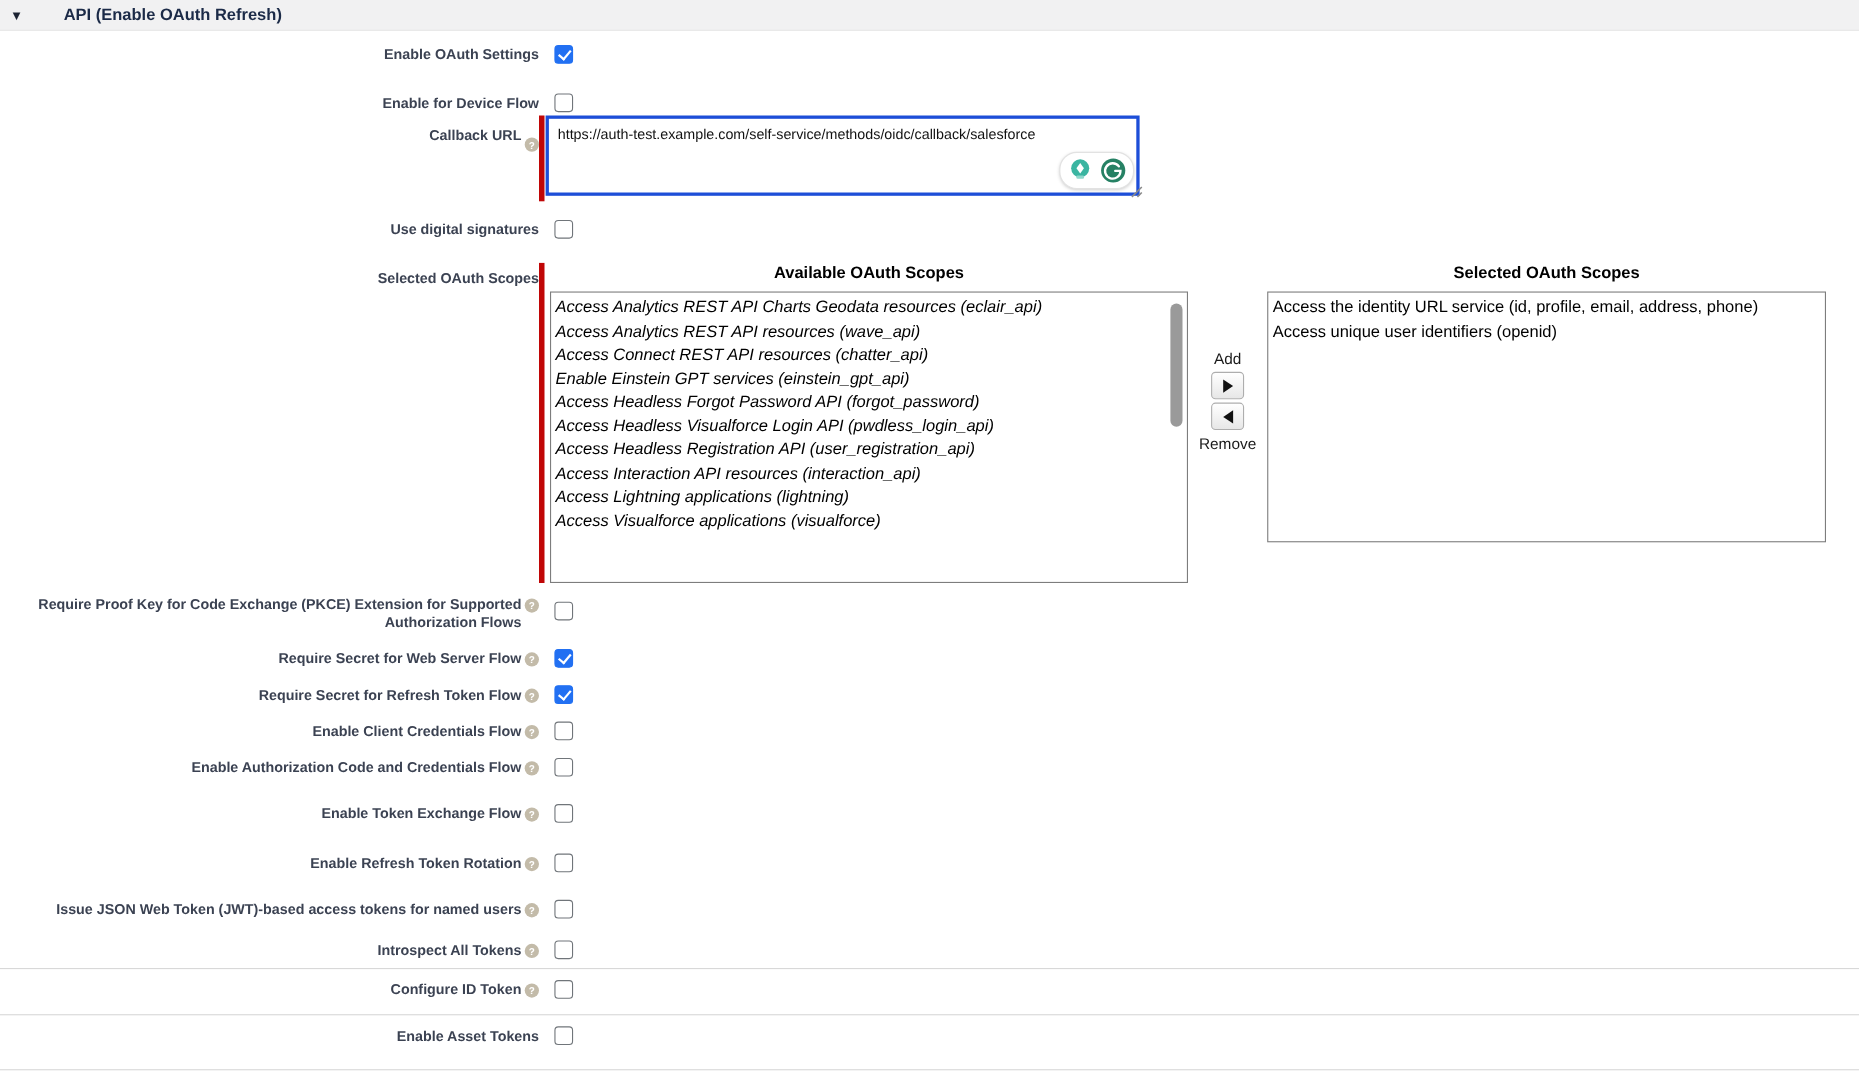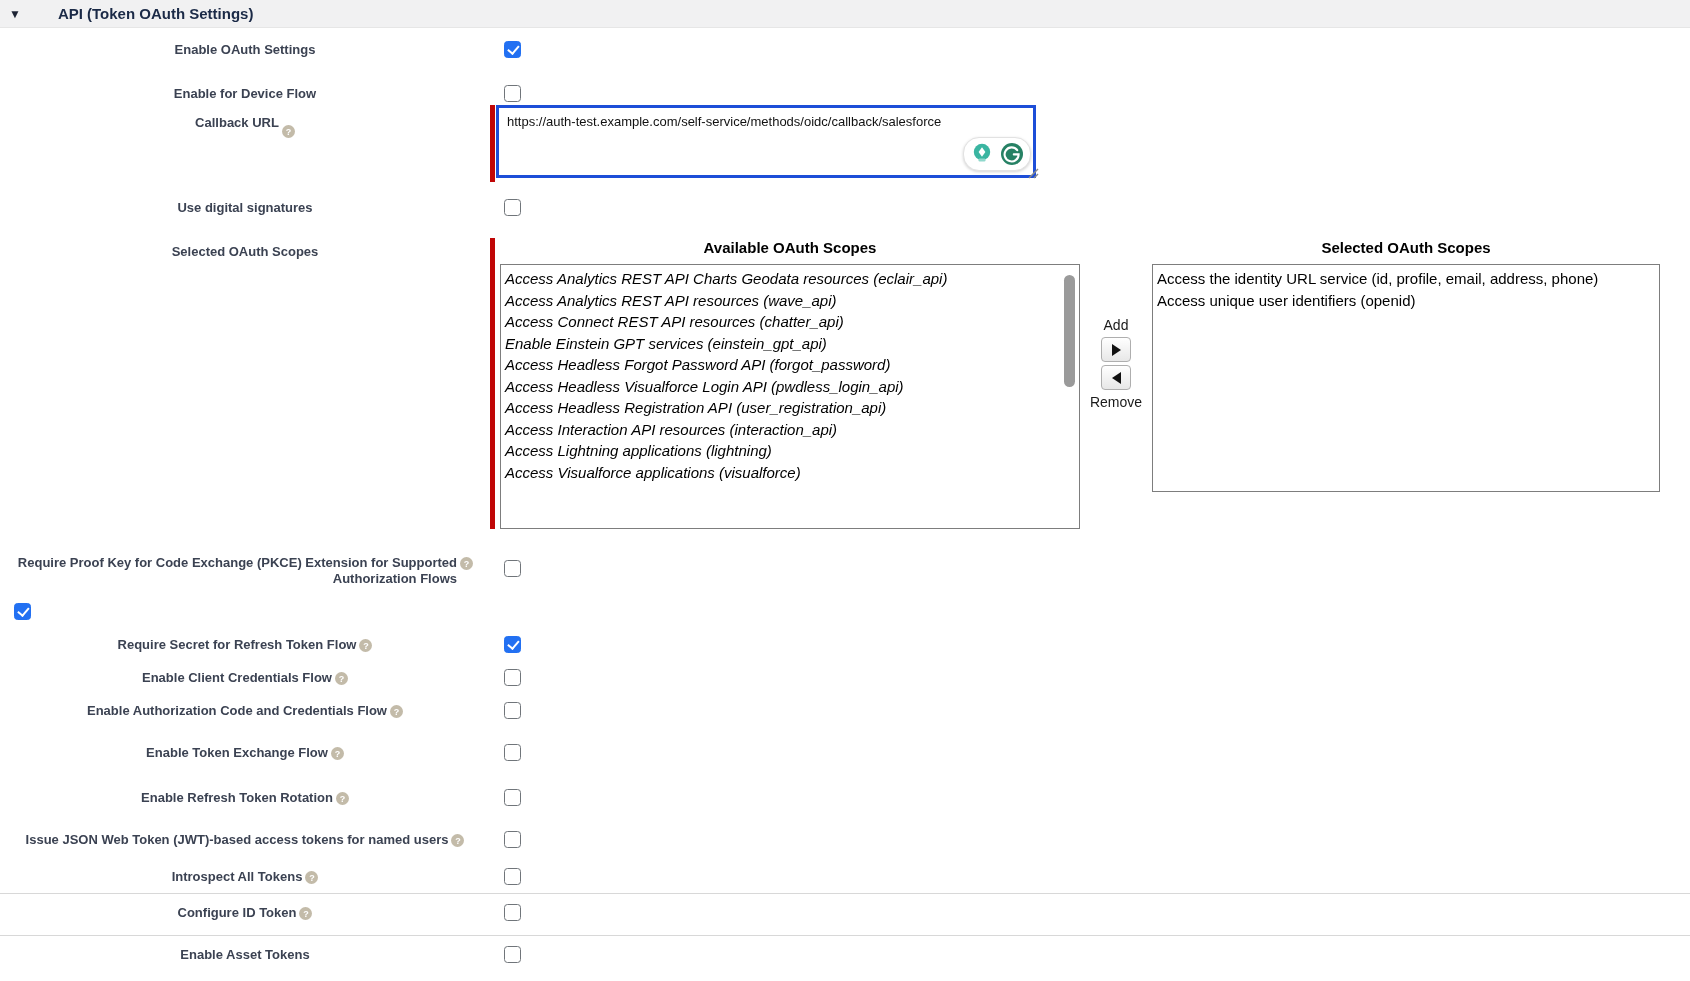--- a/index.html
+++ b/index.html
@@ -8,21 +8,21 @@
 
   
   .section-header { height:28px; background:#f1f1f2; border-bottom:1px solid #e6e6e6;
                     display:flex; align-items:center; }
   .collapse-tri { margin-left:9px; font-size:12px; color:#1c2333; cursor:pointer; line-height:1; }
   .section-title { margin-left:37px; font-size:15px; font-weight:bold; color:#1b2a47; }
 
   
   .form { width:100%; }
   .row { display:flex; align-items:flex-start; min-height:18px; }
-  .lbl { width:490px; display:flex; justify-content:center; align-items:flex-start;
+  .lbl { width:490px; display:flex; justify-content:flex-end; align-items:flex-start;
          gap:3px; padding-top:2px; }
   .lbl .txt { font-size:13px; font-weight:bold; color:#3b4252; text-align:right;
               line-height:16px; }
   .help { flex:0 0 auto; width:13px; height:13px; border-radius:50%; background:#c3bba9;
           color:#fff; font-size:9px; font-weight:bold; display:inline-flex;
           align-items:center; justify-content:center; margin-top:2px; cursor:pointer; }
   .help::after { content:"?"; }
   .ctl { margin-left:14px; display:flex; align-items:flex-start; }
 
   
@@ -74,21 +74,21 @@
   .divider { width:100%; height:1px; background:#d8d8d8; }
 
   
   .narrow-label .txt { max-width:440px; }
 </style>
 </head>
 <body>
 
 <div class="section-header">
   <span class="collapse-tri">▼</span>
-  <span class="section-title">API (Token OAuth Settings)</span>
+  <span class="section-title">API (Enable OAuth Refresh)</span>
 </div>
 
 <div class="form">
 
   <div class="row" style="margin-top:12px">
     <div class="lbl">
         <span class="txt">Enable OAuth Settings</span>
       </div>
     <div class="ctl">
         <div class="cb checked"></div>
@@ -182,31 +182,35 @@
           <div class="listbox sel-box">
             <div class="opt">Access the identity URL service (id, profile, email, address, phone)</div>
             <div class="opt">Access unique user identifiers (openid)</div>
           </div>
         </div>
 
       </div>
     </div>
   </div>
 
-  <div class="row narrow-label" style="margin-top:24px">
+  <div class="row narrow-label" style="margin-top:10px">
     <div class="lbl">
       <span class="txt">Require Proof Key for Code Exchange (PKCE) Extension for Supported Authorization Flows</span>
       <span class="help"></span>
     </div>
     <div class="ctl">
         <div class="cb" style="margin-top:7px"></div>
       </div>
   </div>
 
   <div class="row" style="margin-top:15px">
+    <div class="lbl">
+      <span class="txt">Require Secret for Web Server Flow</span>
+      <span class="help"></span>
+    </div>
     <div class="ctl">
         <div class="cb checked"></div>
       </div>
   </div>
 
   <div class="row" style="margin-top:15px">
     <div class="lbl">
       <span class="txt">Require Secret for Refresh Token Flow</span>
       <span class="help"></span>
     </div>

